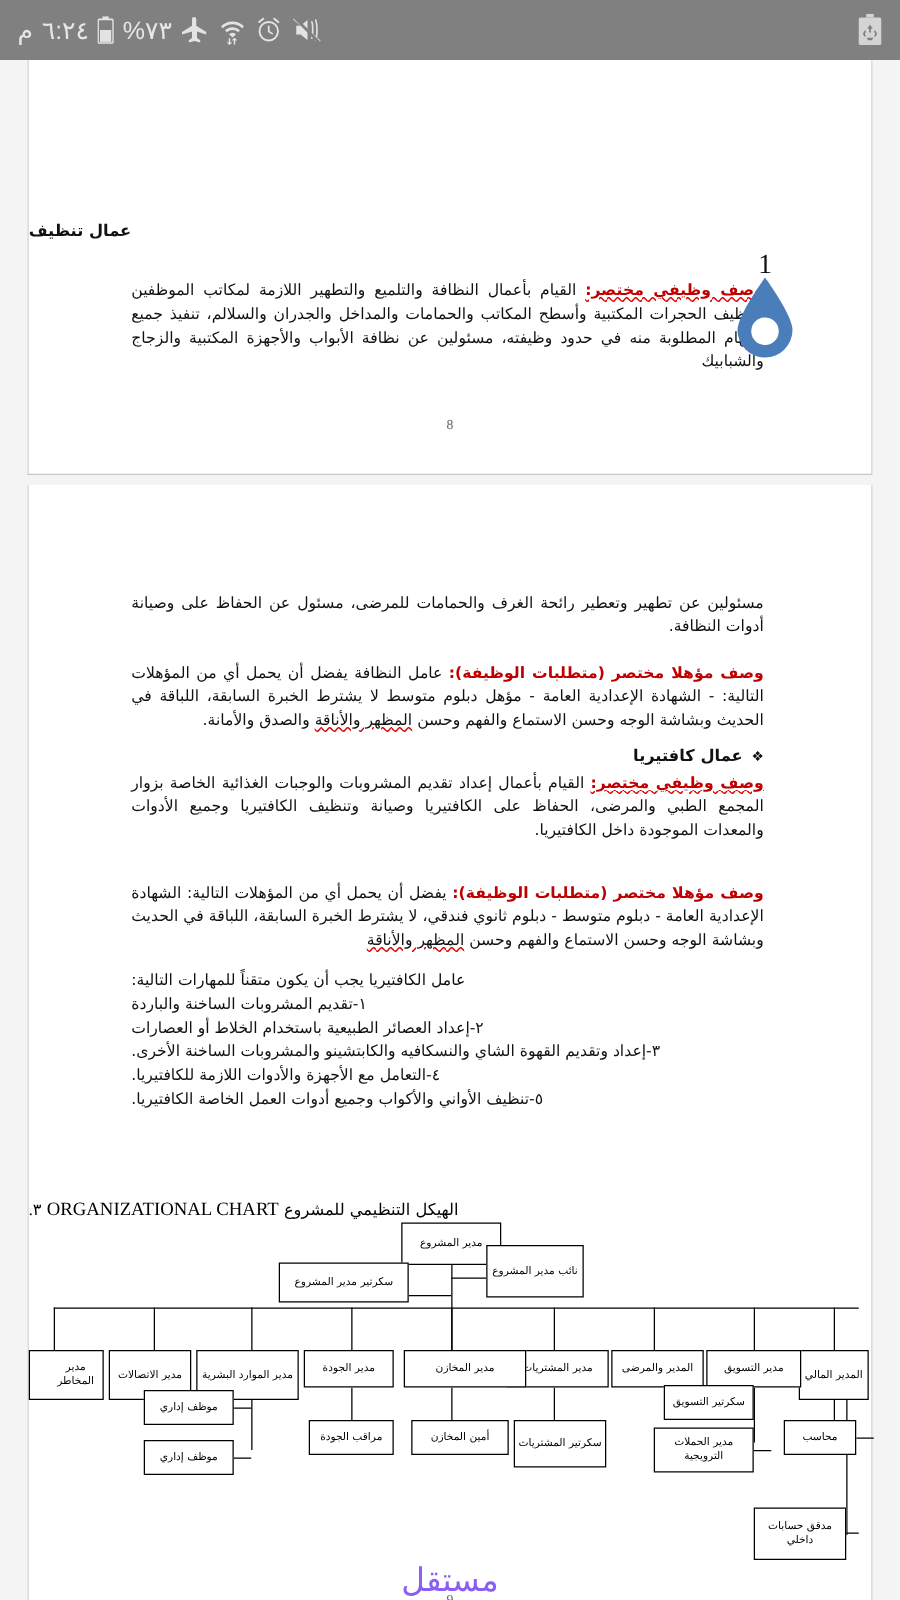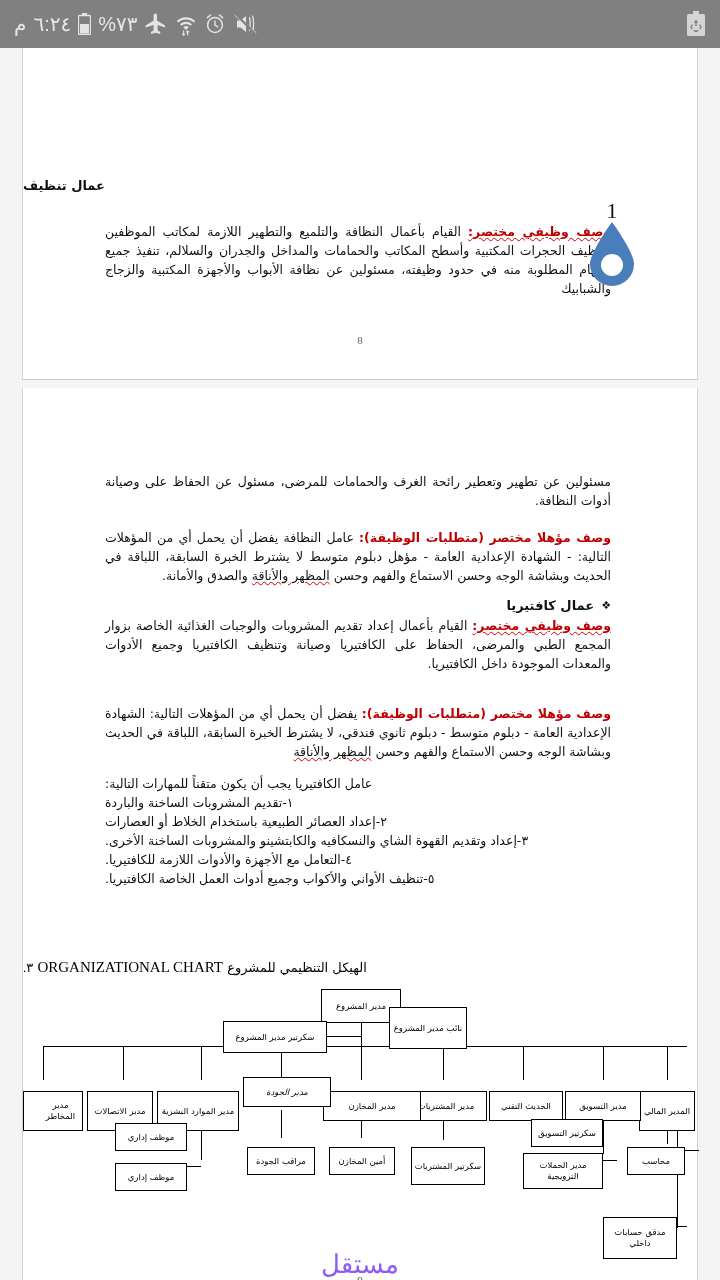--- a/index.html
+++ b/index.html
@@ -87,21 +87,20 @@
     position: absolute;
     border: 1px solid #000;
     background: #fff;
     display: flex; align-items: center; justify-content: center;
     text-align: center;
     font-family: "DejaVu Sans", "Liberation Sans", sans-serif;
     font-size: 8.5px; line-height: 11px; color: #000;
     direction: rtl;
     padding: 1px 2px;
     z-index: 2;
-    margin-top: 11px;
   }
   .line { position: absolute; background: #000; z-index: 1; }
   .vline { width: 1px; }
   .hline { height: 1px; }
 
   
   #watermark {
     position: absolute; left: 0; right: 0; bottom: 22px;
     text-align: center; color: #d8d8d8;
     pointer-events: none;
@@ -250,45 +249,45 @@
       <div class="line vline" style="left:178px; top:68px; height:34px;"></div>
       <div class="line vline" style="left:258px; top:68px; height:34px;"></div>
       <div class="line vline" style="left:338px; top:68px; height:34px;"></div>
       <div class="line vline" style="left:420px; top:68px; height:34px;"></div>
       <div class="line vline" style="left:500px; top:68px; height:34px;"></div>
       <div class="line vline" style="left:580px; top:68px; height:34px;"></div>
       <div class="line vline" style="left:644px; top:68px; height:34px;"></div>
 
       <div class="node" style="left:616px; top:102px; width:56px; height:40px;">المدير المالي</div>
       <div class="node" style="left:542px; top:102px; width:76px; height:30px;">مدير التسويق</div>
-      <div class="node" style="left:466px; top:102px; width:74px; height:30px;">الحديث التقني</div>
+      <div class="node" style="left:466px; top:102px; width:74px; height:30px;">المدير والمرضى</div>
       <div class="node" style="left:382px; top:102px; width:82px; height:30px;">مدير المشتريات</div>
       <div class="node" style="left:300px; top:102px; width:98px; height:30px;">مدير المخازن</div>
-      <div class="node" style="left:220px; top:88px; width:88px; height:30px;font-style:italic;">مدير الجودة</div>
+      <div class="node" style="left:220px; top:102px; width:72px; height:30px;">مدير الجودة</div>
       <div class="node" style="left:134px; top:102px; width:82px; height:40px;">مدير الموارد البشرية</div>
       <div class="node" style="left:64px; top:102px; width:66px; height:40px;">مدير الاتصالات</div>
       <div class="node" style="left:0px; top:102px; width:60px; height:40px;padding-left:17px;">مدير المخاطر</div>
 
       <div class="line vline" style="left:644px; top:142px; height:24px;"></div>
       <div class="node" style="left:604px; top:158px; width:58px; height:28px;">محاسب</div>
       <div class="line hline" style="left:662px; top:172px; width:14px;"></div>
       <div class="line vline" style="left:654px; top:142px; height:108px;"></div>
       <div class="node" style="left:580px; top:228px; width:74px; height:42px;">مدقق حسابات داخلي</div>
       <div class="line hline" style="left:654px; top:248px; width:10px;"></div>
 
       <div class="line vline" style="left:580px; top:132px; height:44px;"></div>
       <div class="node" style="left:508px; top:130px; width:72px; height:28px;">سكرتير التسويق</div>
       <div class="node" style="left:500px; top:164px; width:80px; height:36px;">مدير الحملات الترويجية</div>
       <div class="line hline" style="left:580px; top:182px; width:14px;"></div>
 
       <div class="line vline" style="left:420px; top:132px; height:30px;"></div>
       <div class="node" style="left:388px; top:158px; width:74px; height:38px;">سكرتير المشتريات</div>
 
       <div class="line vline" style="left:338px; top:132px; height:28px;"></div>
-      <div class="node" style="left:306px; top:158px; width:66px; height:28px;">أمين المخازن</div>
+      <div class="node" style="left:306px; top:158px; width:78px; height:28px;">أمين المخازن</div>
 
       <div class="line vline" style="left:258px; top:132px; height:28px;"></div>
       <div class="node" style="left:224px; top:158px; width:68px; height:28px;">مراقب الجودة</div>
 
       <div class="line vline" style="left:178px; top:142px; height:40px;"></div>
       <div class="node" style="left:92px; top:134px; width:72px; height:28px;">موظف إداري</div>
       <div class="line hline" style="left:164px; top:148px; width:14px;"></div>
       <div class="node" style="left:92px; top:174px; width:72px; height:28px;">موظف إداري</div>
       <div class="line hline" style="left:164px; top:188px; width:14px;"></div>
     </div>

